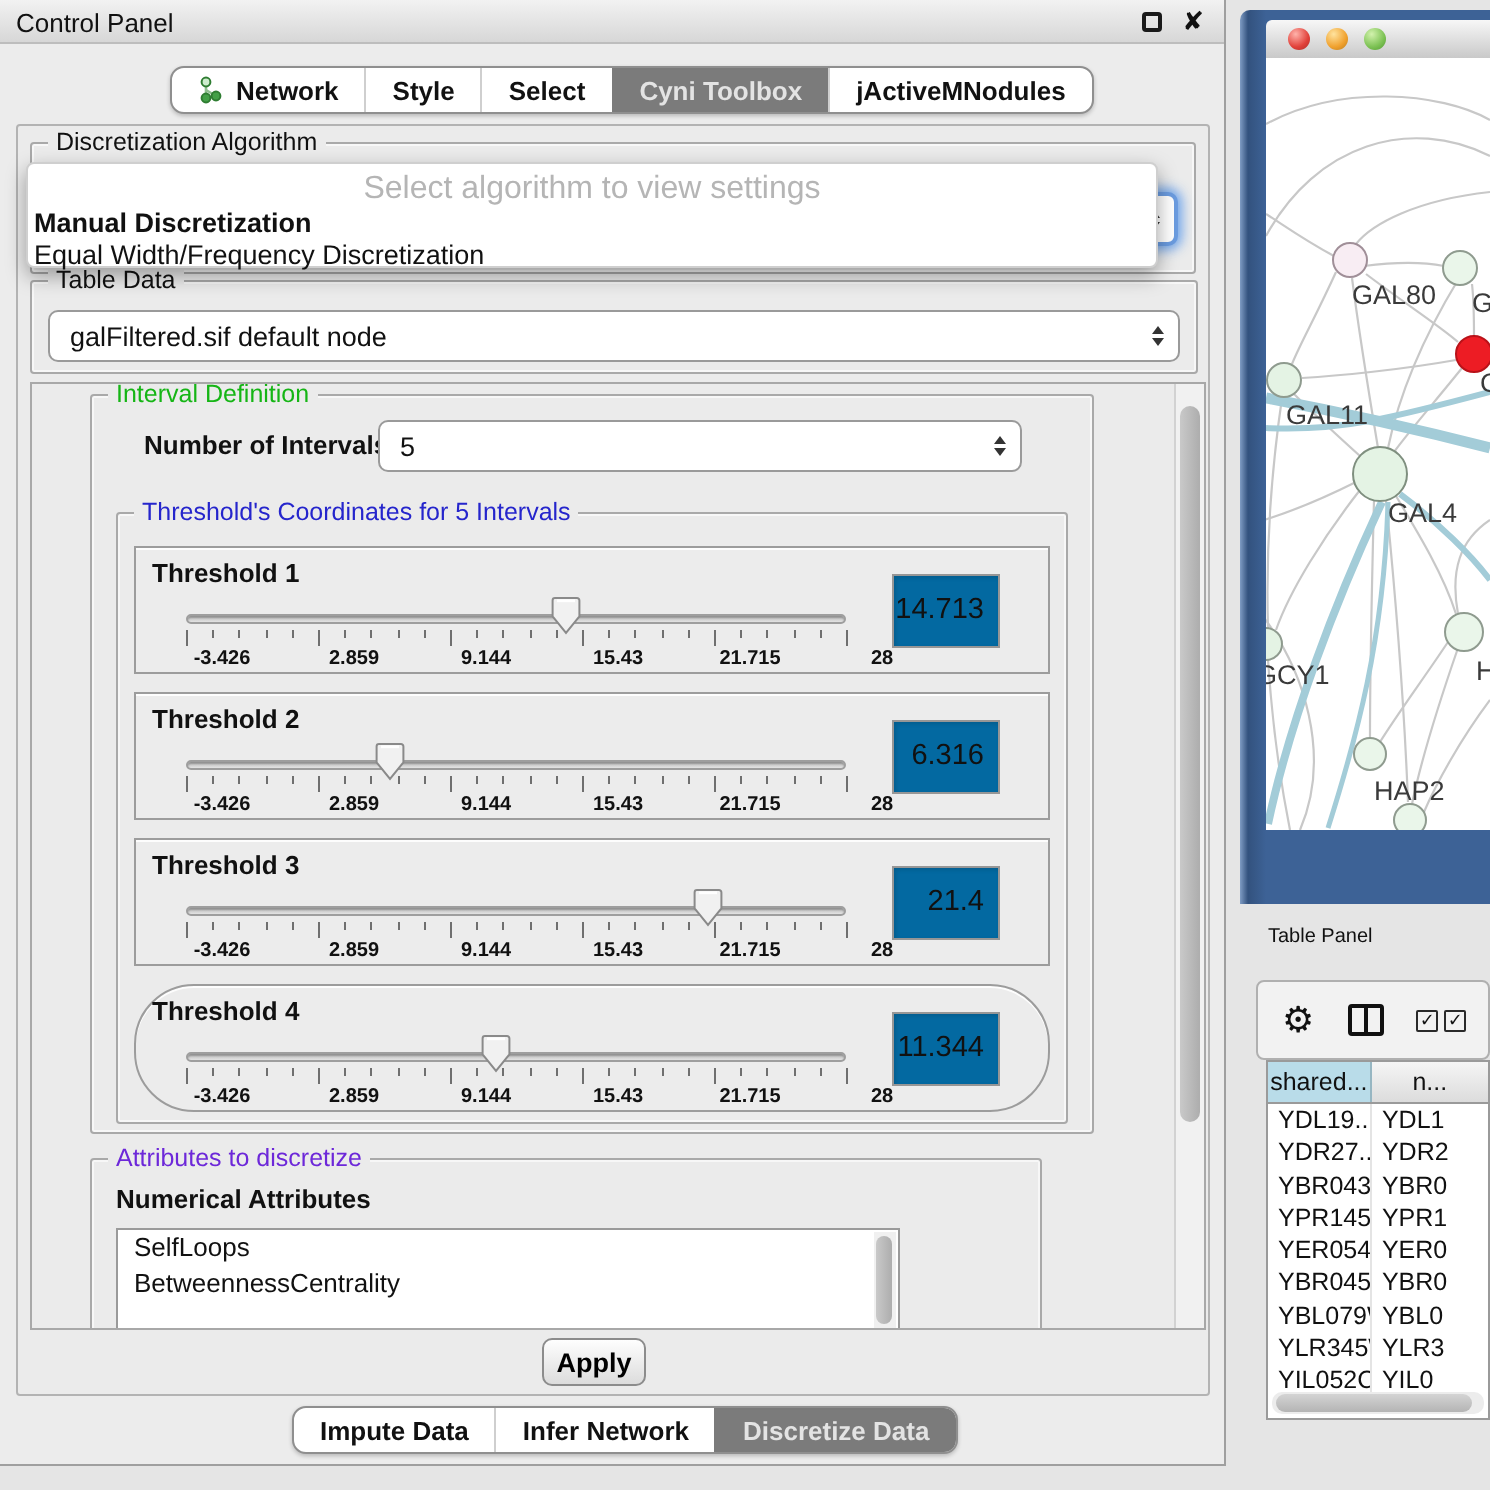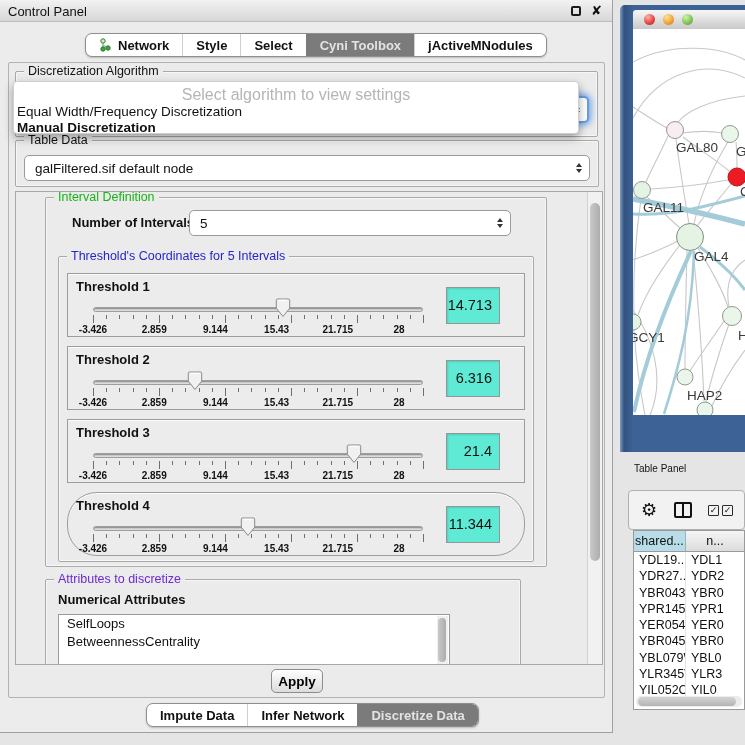--- a/index.html
+++ b/index.html
@@ -63,23 +63,23 @@
   
   .tbox { position:absolute; left:8px; width:458px; height:64px; background:#ececec;
           border:1px solid #9c9c9c; box-shadow:inset 0 1px 0 #fdfdfd; }
   .tbox .tlabel { position:absolute; left:8px; top:5px; font-size:13px; font-weight:bold; }
   .track { position:absolute; left:25px; top:33px; width:330px; height:5px; border-radius:3px;
            background:linear-gradient(#bdbdbd,#e2e2e2); border:1px solid #9e9e9e;
            box-shadow:inset 0 1px 1px rgba(0,0,0,.25); }
   .thumb { position:absolute; top:24px; width:16px; height:20px; }
   .ticks { position:absolute; left:25px; top:41px; width:330px; height:9px; }
   .tick { position:absolute; top:0; width:1px; background:#6f6f6f; }
-  .ticklabels { position:absolute; left:25px; top:50px; width:306px; height:11px; }
+  .ticklabels { position:absolute; left:43px; top:50px; width:330px; height:11px; }
   .ticklabel { position:absolute; transform:translateX(-50%); font-size:10px; font-weight:bold; white-space:nowrap; }
-  .tval { position:absolute; left:378px; top:13px; width:54px; height:37px; background:#5eead4;
+  .tval { position:absolute; left:378px; top:13px; width:54px; height:37px; background:#0369a1;
           border:1px solid #969696; font-size:14.5px; line-height:35px; text-align:right;
           padding-right:7px; box-shadow:inset 1px 1px 2px rgba(0,0,0,.12); }
 
   
   .attrlist { position:absolute; left:12px; top:34px; width:392px; height:80px; background:#fff;
               border:1px solid #9a9a9a; overflow:hidden; font-size:13px; }
   .attrlist .row { padding-left:8px; line-height:17.5px; white-space:nowrap; }
   .list-vsb { position:absolute; top:1px; right:1px; bottom:1px; width:11px; background:#f0f0f0; }
   .list-vsb .vsb-thumb { left:1px; width:8px; top:2px; height:44px; }
 
@@ -418,22 +418,22 @@
         </div>
         <div class="tabseg sel">
           <span>Discretize Data</span>
         </div>
       </div>
   </div>
 
   <div class="popup">
     <div class="popup-prompt">Select algorithm to view settings</div>
     <div id="popupList">
+        <div class="popup-item bold">Manual Discretization</div>
         <div class="popup-item">Equal Width/Frequency Discretization</div>
-        <div class="popup-item bold">Manual Discretization</div>
       </div>
   </div>
 
   <div class="right-bg"></div>
 
   <div class="net-frame">
     <div class="net-titlebar">
       <span class="tl red"></span>
       <span class="tl yellow"></span>
       <span class="tl green"></span>

